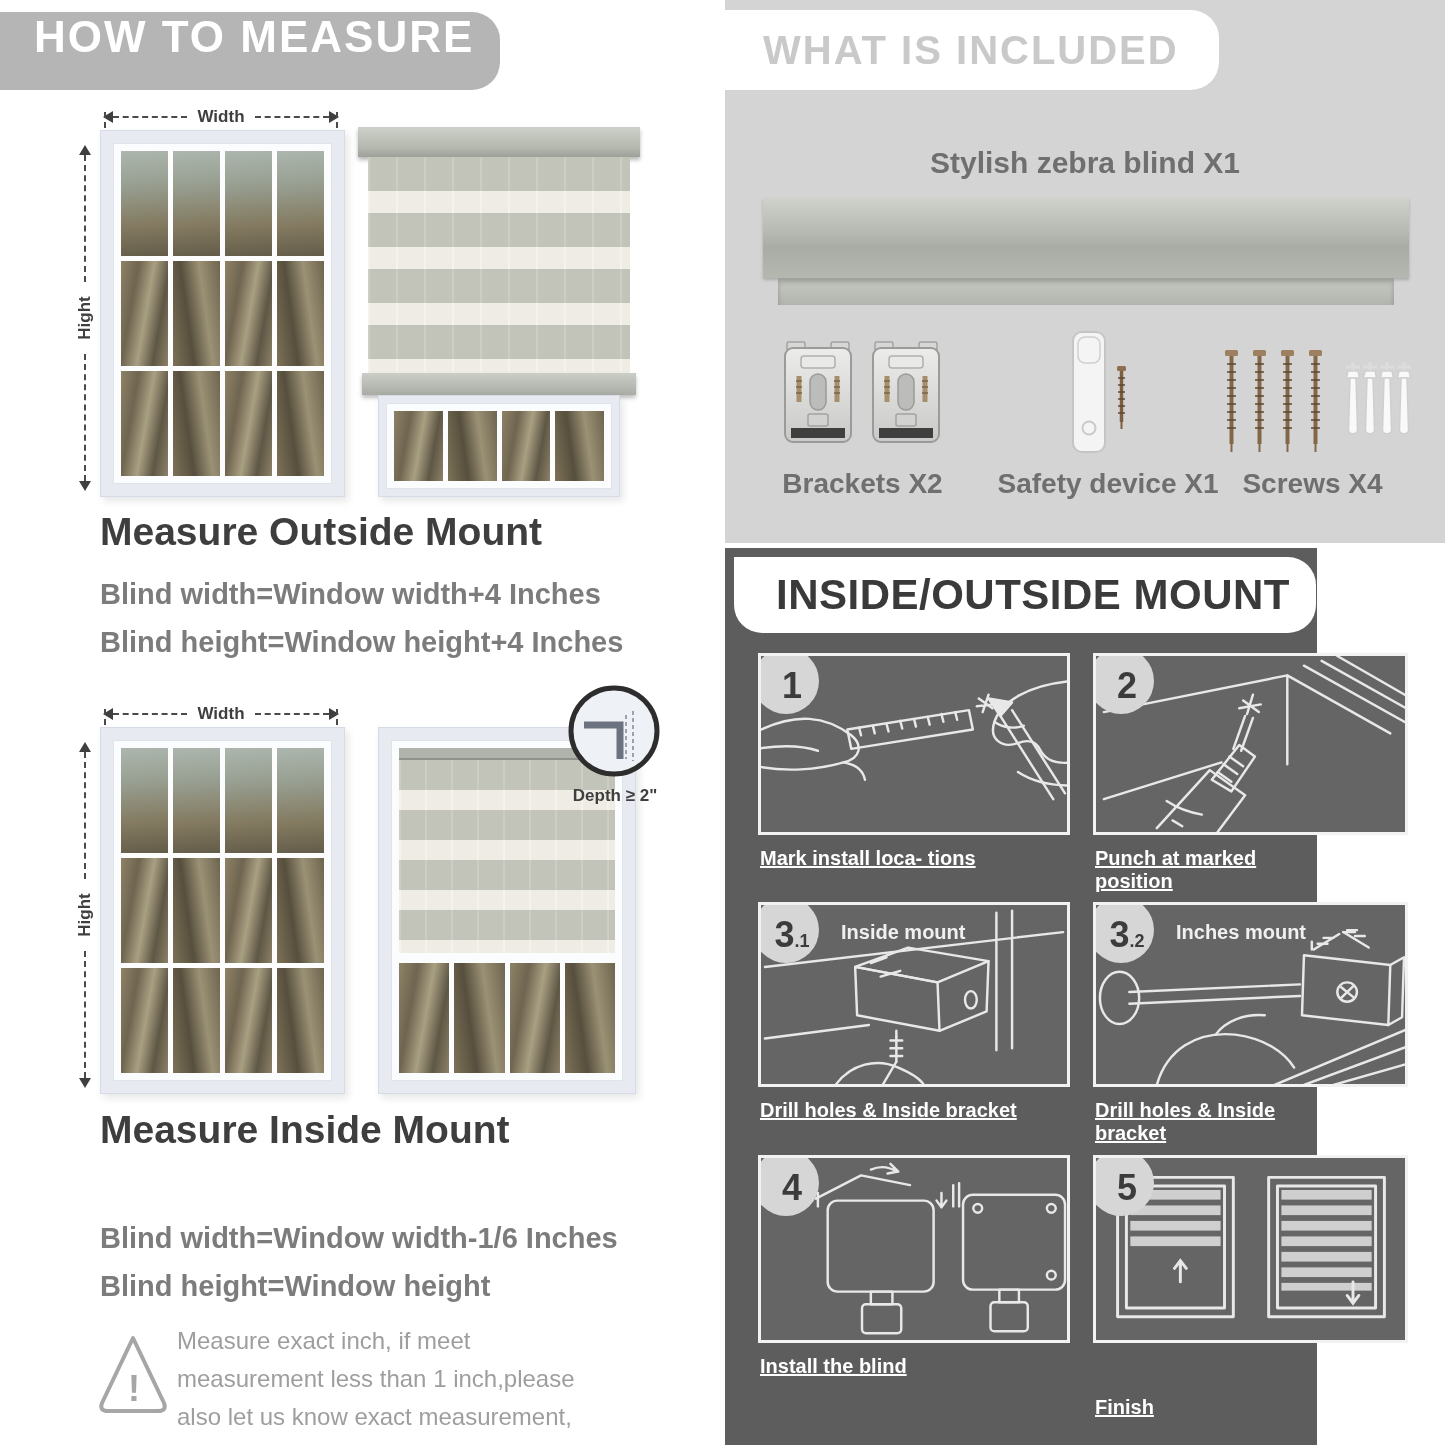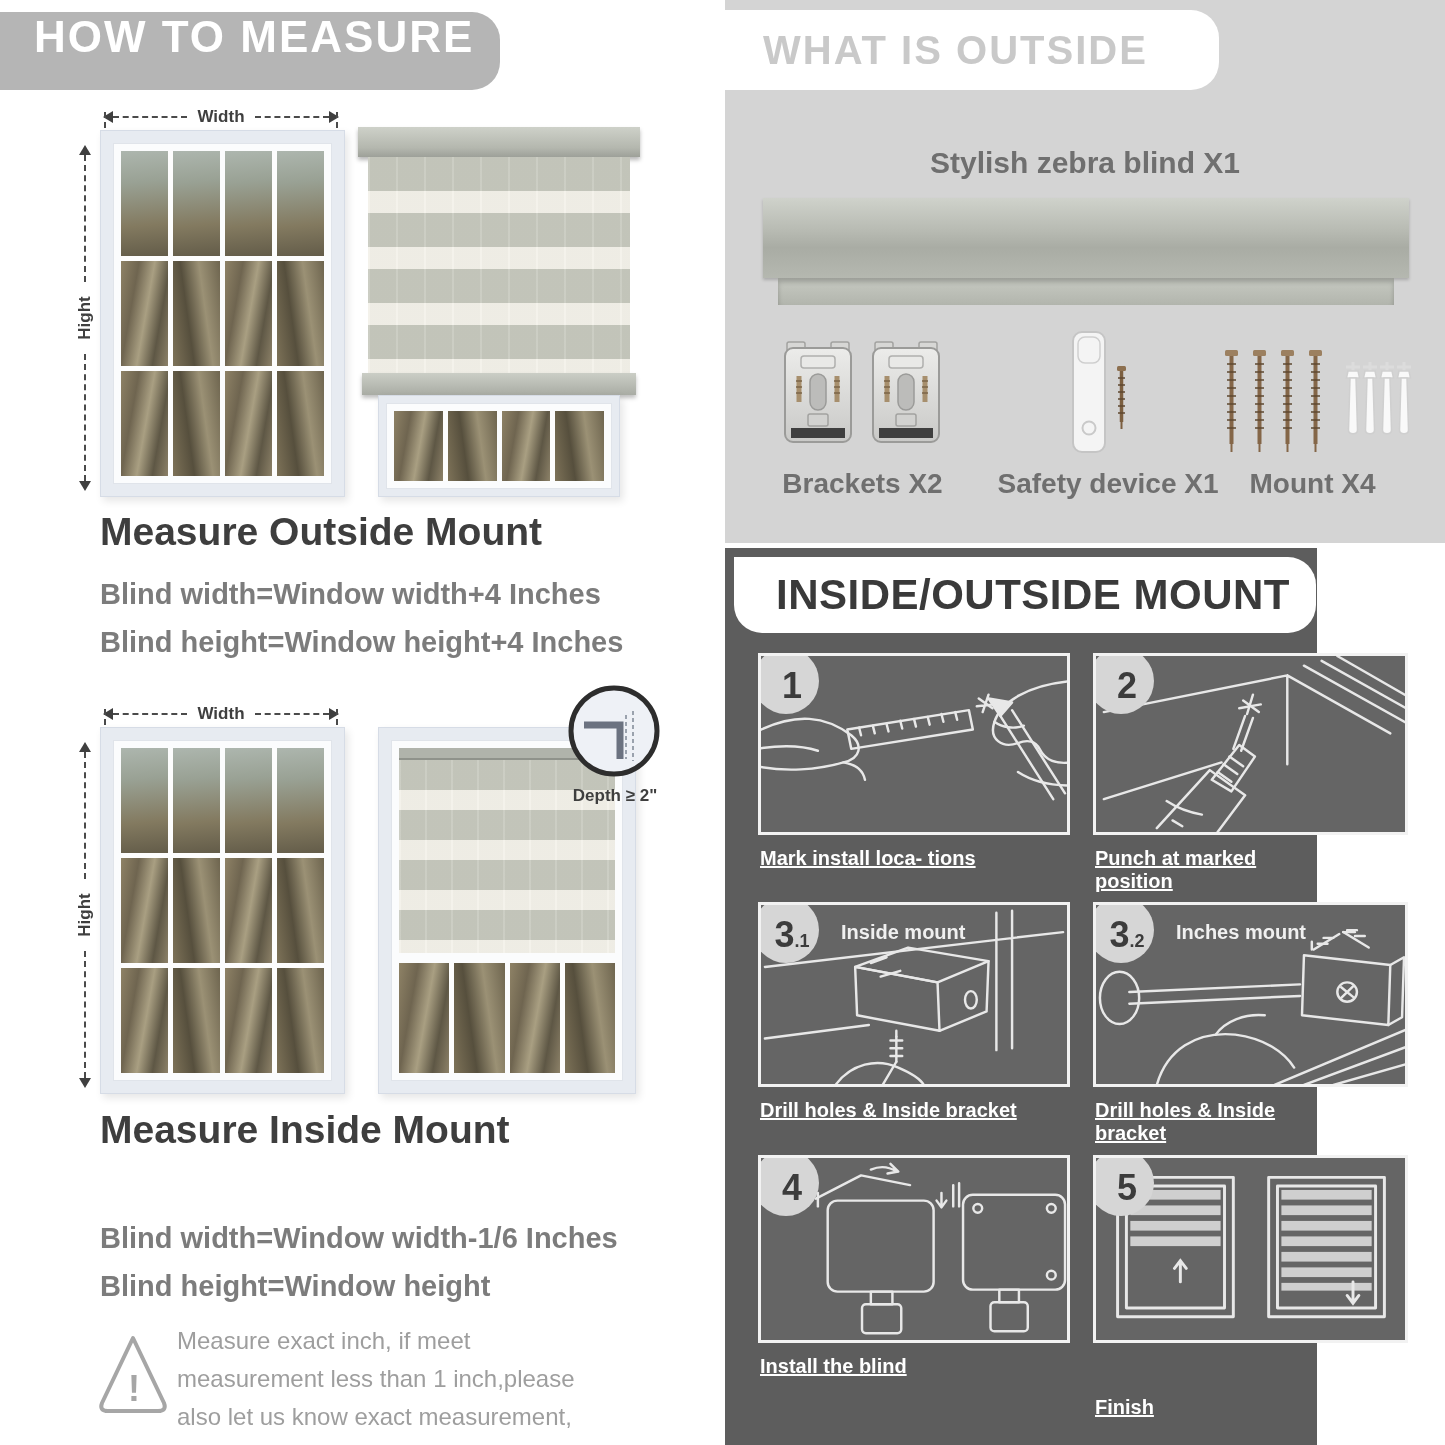--- a/index.html
+++ b/index.html
@@ -236,21 +236,21 @@
   <div class="abs" style="left:98px;top:1332px;width:70px;height:84px">
     <svg viewBox="0 0 70 84" width="70" height="84">
       <path d="M35,6 L66,71 q3,8 -6,8 L10,79 q-9,0 -6,-8 Z" fill="none" stroke="#a6a6a6" stroke-width="4" stroke-linejoin="round"></path>
     </svg>
   </div>
   <div class="warn-bang" style="left:128px;top:1368px">!</div>
   <div class="warn-text" style="left:177px;top:1322px;width:440px">Measure exact inch, if meet measurement less than 1 inch,please also let us know exact measurement, please do not leave it</div>
 
   <section class="panel-light">
     <div class="hdr-included">
-      <span>WHAT IS OUTSIDE</span>
+      <span>WHAT IS INCLUDED</span>
     </div>
     <div class="prod-label">Stylish zebra blind X1</div>
     <div class="cassette-big"></div>
     <div class="cassette-lip"></div>
 
     <div class="abs" style="left:58px;top:340px;width:160px;height:118px">
       <svg viewBox="0 0 160 118" width="160" height="118">
         <defs>
             <linearGradient id="gm" x1="0" y1="0" x2="0" y2="1">
           <stop offset="0" stop-color="#ececea"></stop>
@@ -340,21 +340,21 @@
               <path d="M0,5 h14 M7,0 v9" stroke="#dcdcdc" stroke-width="3"></path>
               <path d="M2,9 h10 l1.5,7 h-13 z" fill="#ffffff" fill-opacity="0.85" stroke="#cfcfcf" stroke-width="1.5"></path>
               <path d="M4,16 l-1.5,52 c0,5 9,5 9,0 L10,16 Z" fill="#ffffff" fill-opacity="0.85" stroke="#cfcfcf" stroke-width="1.5"></path>
             </g>
         </g>
       </svg>
     </div>
 
     <div class="item-label" style="left:30px;width:215px">Brackets X2</div>
     <div class="item-label" style="left:258px;width:250px">Safety device X1</div>
-    <div class="item-label" style="left:495px;width:185px">Mount X4</div>
+    <div class="item-label" style="left:495px;width:185px">Screws X4</div>
   </section>
 
   <section class="panel-dark">
     <div class="hdr-mount">
       <span>INSIDE/OUTSIDE MOUNT</span>
     </div>
 
     <div class="step-box" style="left:33px;top:105px;width:312px;height:182px">
       <svg viewBox="0 0 312 182" preserveAspectRatio="none">
         <g stroke="#e8e8e8" fill="none" stroke-width="2.5" stroke-linecap="round" stroke-linejoin="round">

